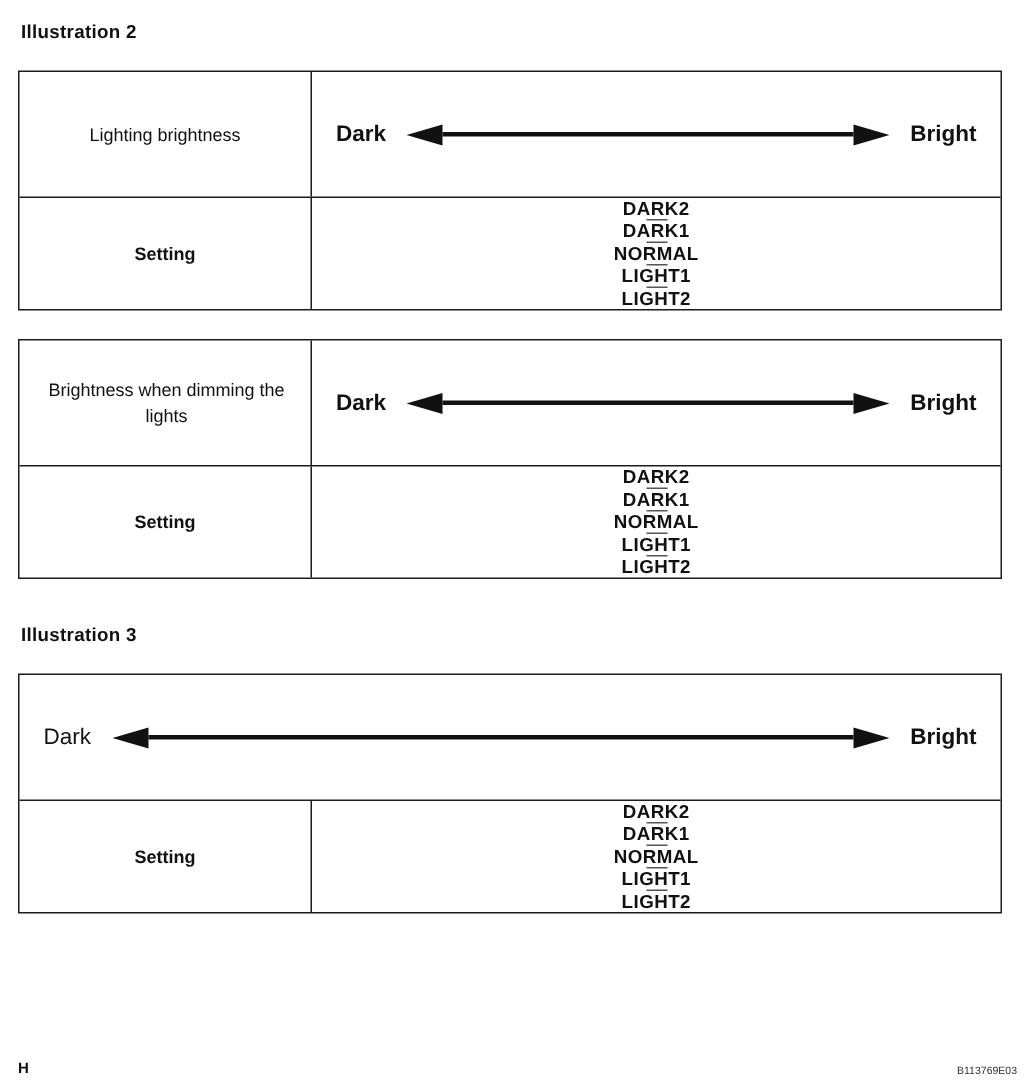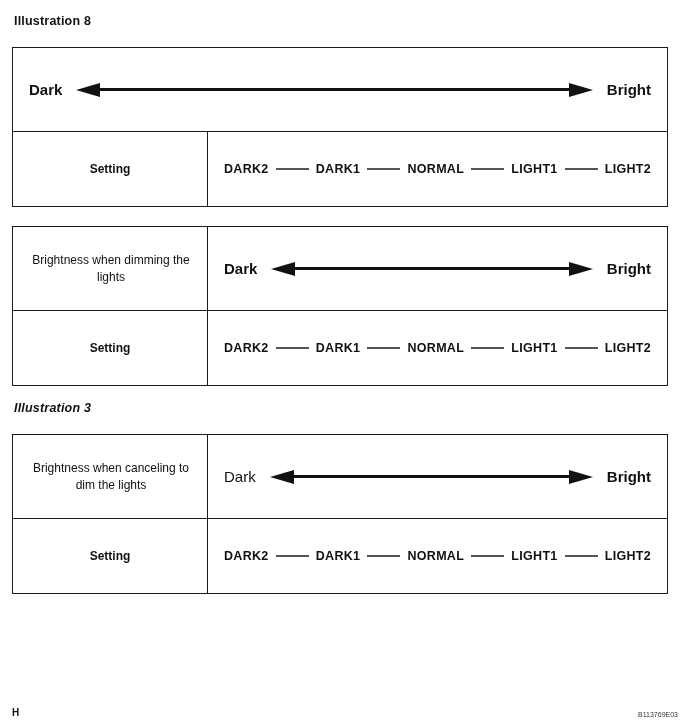--- a/index.html
+++ b/index.html
@@ -19,21 +19,21 @@
     overflow: hidden;
   }
   .ill-title {
     font-size: 12.5px;
     font-weight: bold;
     margin-left: 2px;
     letter-spacing: 0.2px;
   }
   .t1 { margin-top: 4px; }
   .t2 { margin-top: 32px; }
-  .t3 { margin-top: 15px; font-style: italic; }
+  .t3 { margin-top: 30px; }
   .ill-table {
     border: 1.4px solid #1c1c1c;
     margin-top: 19px;
     width: 656px;
     box-sizing: border-box;
   }
   .row {
     display: flex;
     align-items: stretch;
   }
@@ -93,21 +93,22 @@
   .arrow .head-right {
     width: 0; height: 0;
     border-top: 7px solid transparent;
     border-bottom: 7px solid transparent;
     border-left: 24px solid #111111;
   }
   
   .settings-cell {
     display: flex;
     align-items: center;
-    justify-content: center;
+    justify-content: space-between;
+    flex-direction: column;
   }
   .setting-label {
     font-size: 12.5px;
     white-space: nowrap;
     letter-spacing: 0.3px;
   }
   .setting-connector {
     flex: 1;
     height: 1.6px;
     background: #555555;
@@ -132,23 +133,26 @@
   .footer-right {
     font-size: 7px;
     color: #333333;
   }
 </style>
 </head>
 <body>
 
 <div class="page">
 
-  <div class="ill-title t1">Illustration 8</div>
+  <div class="ill-title t1">Illustration 2</div>
   <div class="ill-table">
     <div class="row row1">
+      <div class="cell left">
+        <span>Lighting brightness</span>
+      </div>
       <div class="cell right arrow-cell">
         <span class="end-label bold">Dark</span>
         <span class="arrow">
           <span class="head-left"></span>
           <span class="shaft"></span>
           <span class="head-right"></span>
         </span>
         <span class="end-label bold">Bright</span>
       </div>
     </div>
@@ -199,23 +203,20 @@
         <span class="setting-label">LIGHT1</span>
         <span class="setting-connector"></span>
         <span class="setting-label">LIGHT2</span>
       </div>
     </div>
   </div>
 
   <div class="ill-title t3">Illustration 3</div>
   <div class="ill-table">
     <div class="row row1">
-      <div class="cell left wrap">
-        <span>Brightness when canceling to dim the lights</span>
-      </div>
       <div class="cell right arrow-cell">
         <span class="end-label">Dark</span>
         <span class="arrow">
           <span class="head-left"></span>
           <span class="shaft"></span>
           <span class="head-right"></span>
         </span>
         <span class="end-label bold">Bright</span>
       </div>
     </div>

